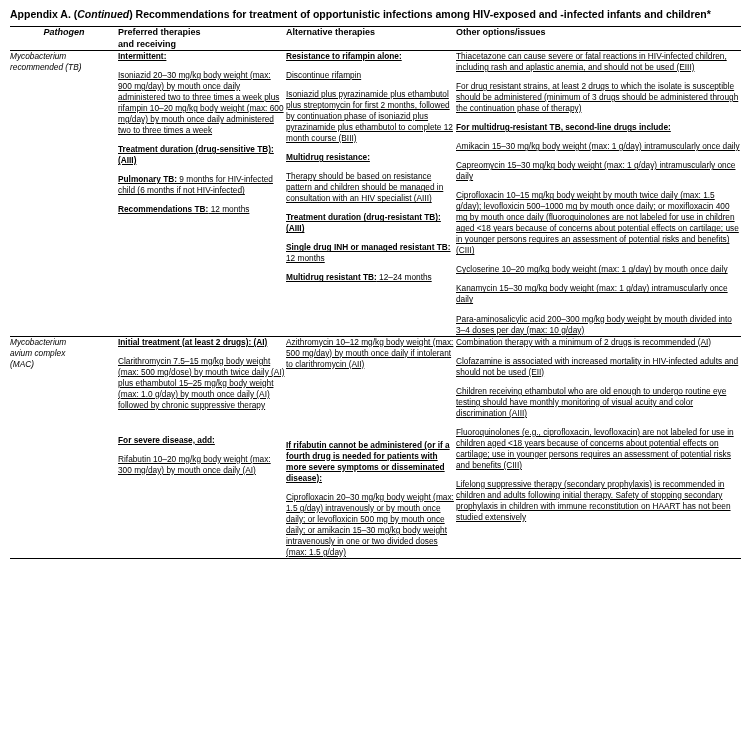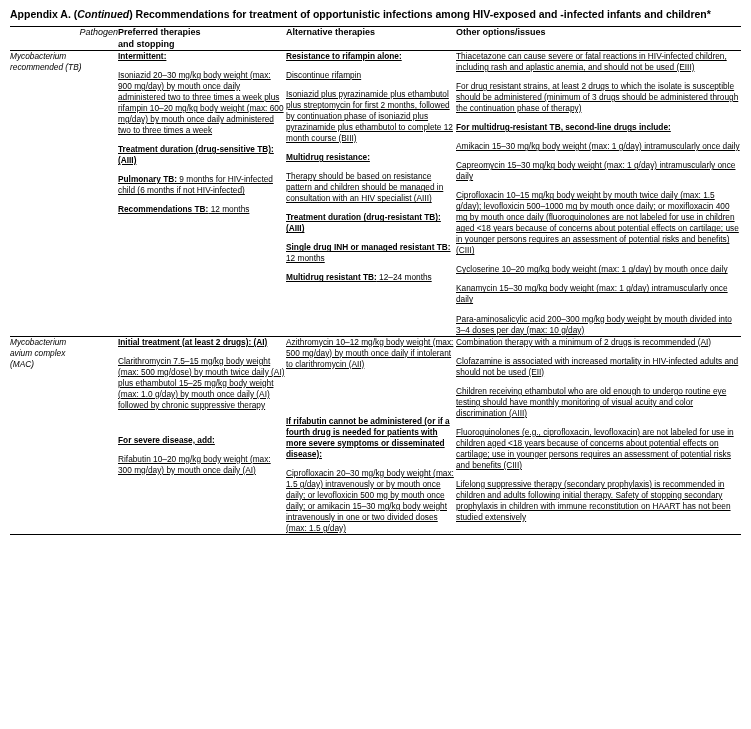--- a/index.html
+++ b/index.html
@@ -52,23 +52,23 @@
 
   thead td {
     padding: 3px 0 4px 0;
   }
   .hdr {
     font-size: 9px;
     font-weight: bold;
     line-height: 1.25;
   }
   .hdr-left {
-    text-align: right;
+    text-align: center;
     font-size: 9px;
-    font-weight: normal;
+    font-weight: bold;
     font-style: italic;
     line-height: 1.25;
     padding-left: 1px;
   }
   .cell {
     padding: 7px 10px 10px 1px;
     line-height: 1.33;
   }
   .cell.pathogen {
     font-style: italic;
@@ -114,21 +114,21 @@
       <col class="col-path">
       <col class="col-pref">
       <col class="col-alt">
       <col class="col-oth">
     </colgroup>
     <thead>
       <tr>
         <td class="hdr-left">Pathogen</td>
         <td class="hdr">
           <span>Preferred therapies</span><br>
-          <span>and stopping</span>
+          <span>and receiving</span>
         </td>
         <td class="hdr">Alternative therapies</td>
         <td class="hdr">Other options/issues</td>
       </tr>
       <tr class="hdr-sep">
           <td colspan="4"></td>
         </tr>
     </thead>
     <tbody>
 
@@ -177,21 +177,21 @@
           <div>(MAC)</div>
         </td>
         <td class="cell">
           <p><span class="b">Initial treatment (at least 2 drugs): (AI)</span><span></span></p>
           <p><span class="b"></span><span>Clarithromycin 7.5–15 mg/kg body weight (max: 500 mg/dose) by mouth twice daily (AI) plus ethambutol 15–25 mg/kg body weight (max: 1.0 g/day) by mouth once daily (AI) followed by chronic suppressive therapy</span></p>
           <p style="margin-top:24px"><span class="b">For severe disease, add:</span><span></span></p>
           <p><span class="b"></span><span>Rifabutin 10–20 mg/kg body weight (max: 300 mg/day) by mouth once daily (AI)</span></p>
         </td>
         <td class="cell">
           <p><span class="b"></span><span>Azithromycin 10–12 mg/kg body weight (max: 500 mg/day) by mouth once daily if intolerant to clarithromycin (AII)</span></p>
-          <p style="margin-top:46px"><span class="b">If rifabutin cannot be administered (or if a fourth drug is needed for patients with more severe symptoms or disseminated disease):</span><span></span></p>
+          <p style="margin-top:70px"><span class="b">If rifabutin cannot be administered (or if a fourth drug is needed for patients with more severe symptoms or disseminated disease):</span><span></span></p>
           <p><span class="b"></span><span>Ciprofloxacin 20–30 mg/kg body weight (max: 1.5 g/day) intravenously or by mouth once daily; or levofloxicin 500 mg by mouth once daily; or amikacin 15–30 mg/kg body weight intravenously in one or two divided doses (max: 1.5 g/day)</span></p>
         </td>
         <td class="cell">
           <p><span class="b"></span><span>Combination therapy with a minimum of 2 drugs is recommended (AI)</span></p>
           <p><span class="b"></span><span>Clofazamine is associated with increased mortality in HIV-infected adults and should not be used (EII)</span></p>
           <p><span class="b"></span><span>Children receiving ethambutol who are old enough to undergo routine eye testing should have monthly monitoring of visual acuity and color discrimination (AIII)</span></p>
           <p><span class="b"></span><span>Fluoroquinolones (e.g., ciprofloxacin, levofloxacin) are not labeled for use in children aged &lt;18 years because of concerns about potential effects on cartilage; use in younger persons requires an assessment of potential risks and benefits (CIII)</span></p>
           <p><span class="b"></span><span>Lifelong suppressive therapy (secondary prophylaxis) is recommended in children and adults following initial therapy. Safety of stopping secondary prophylaxis in children with immune reconstitution on HAART has not been studied extensively</span></p>
         </td>
       </tr>

